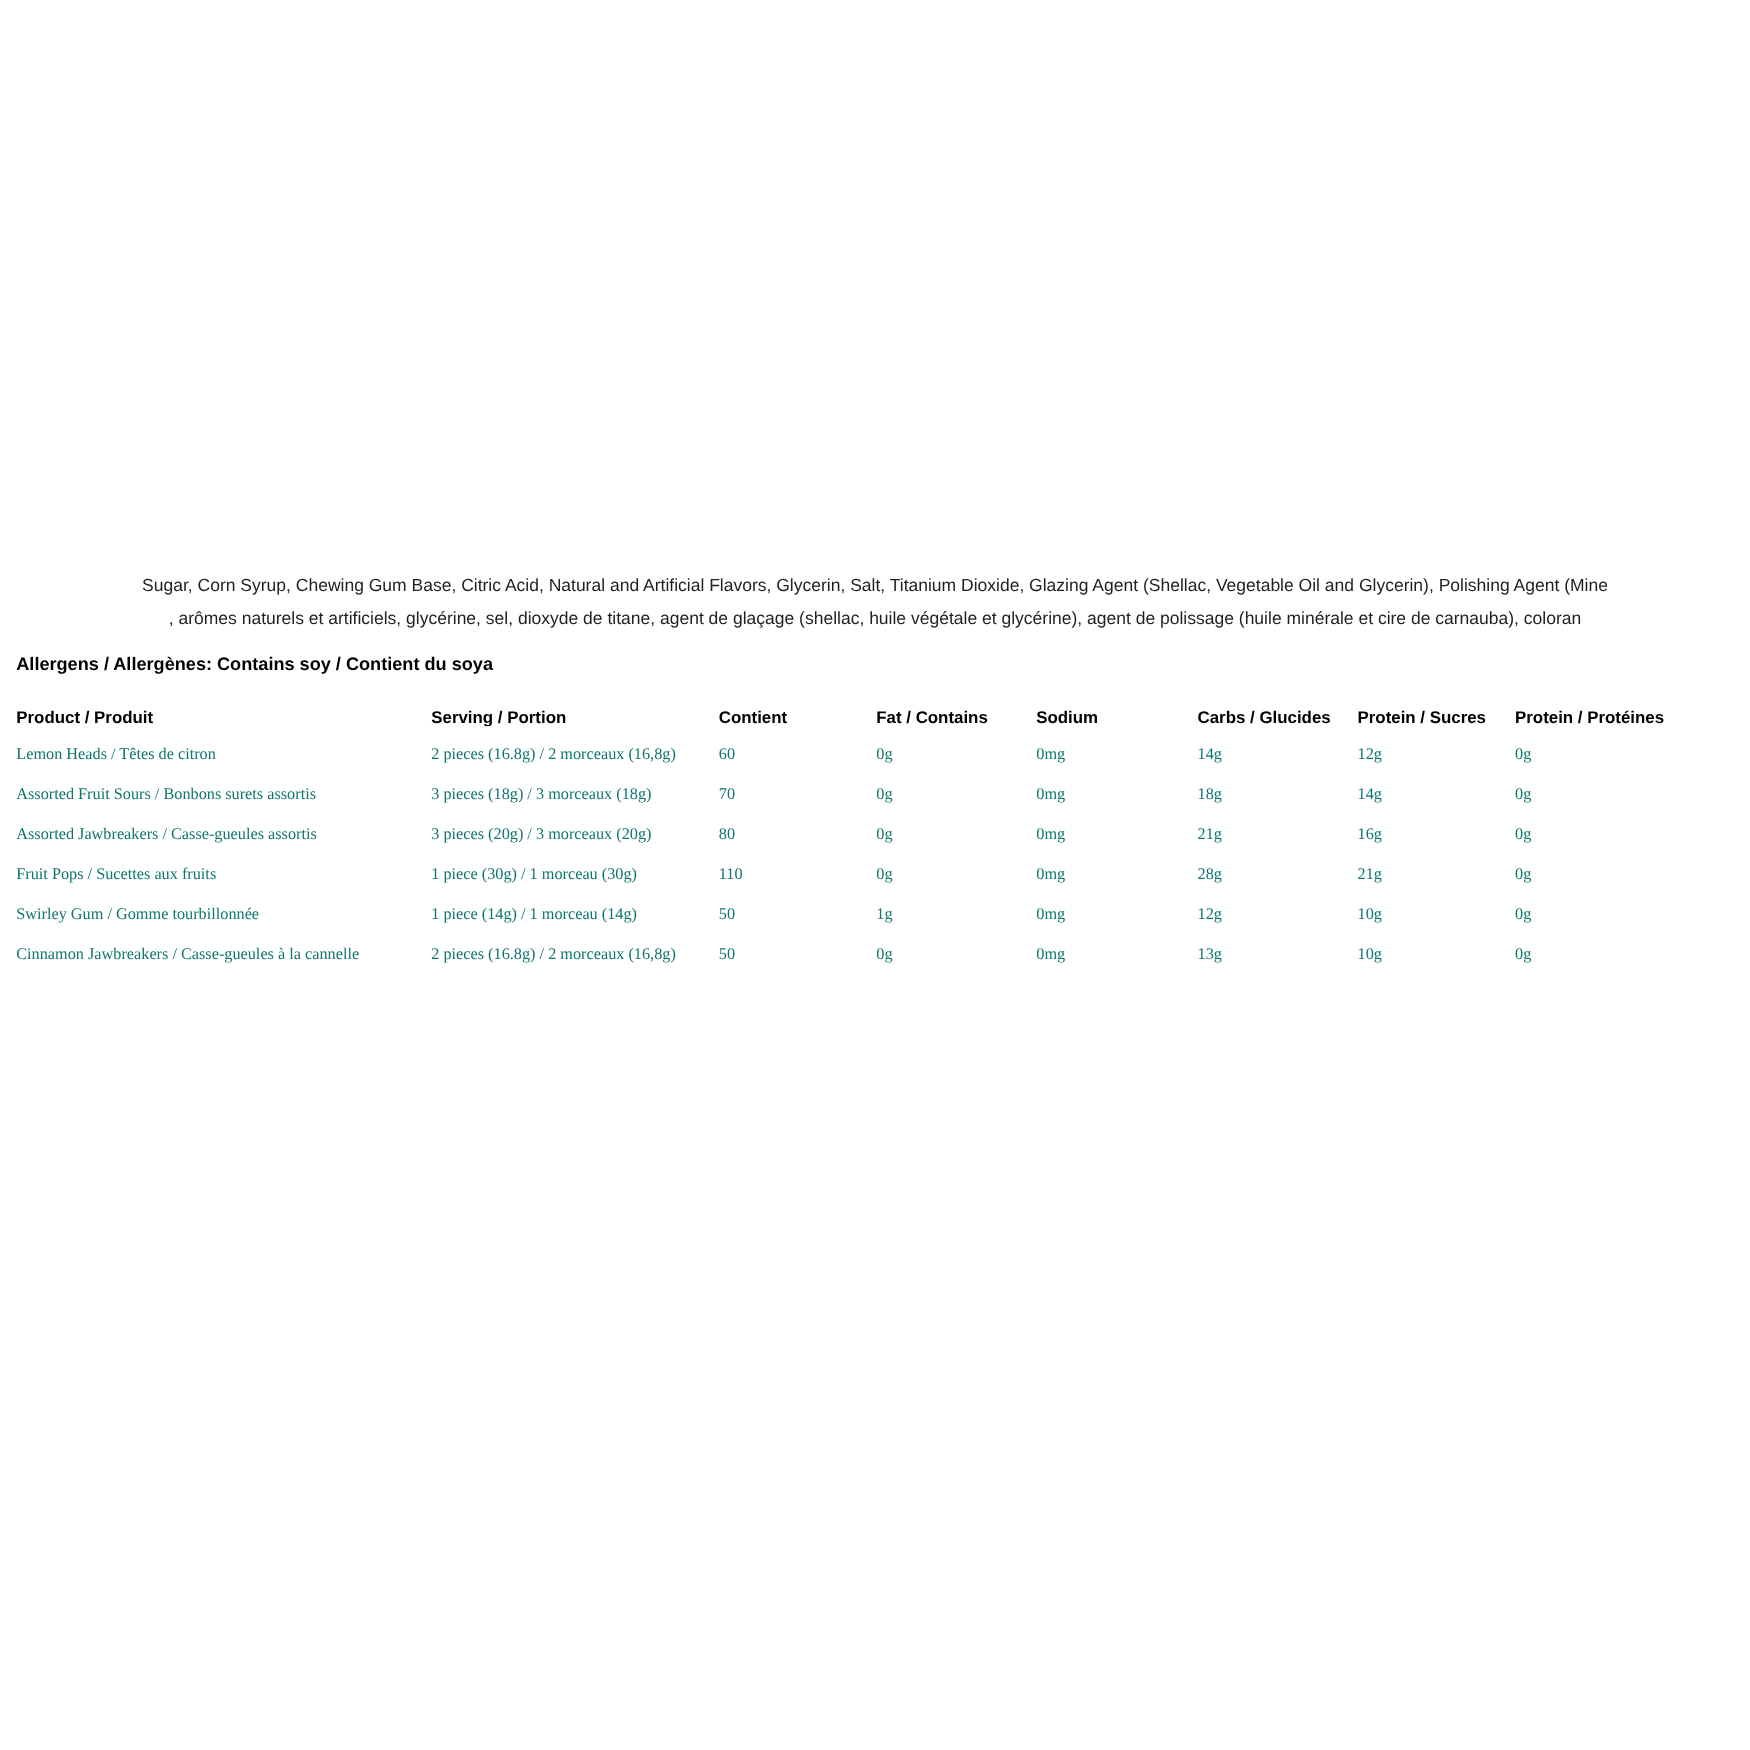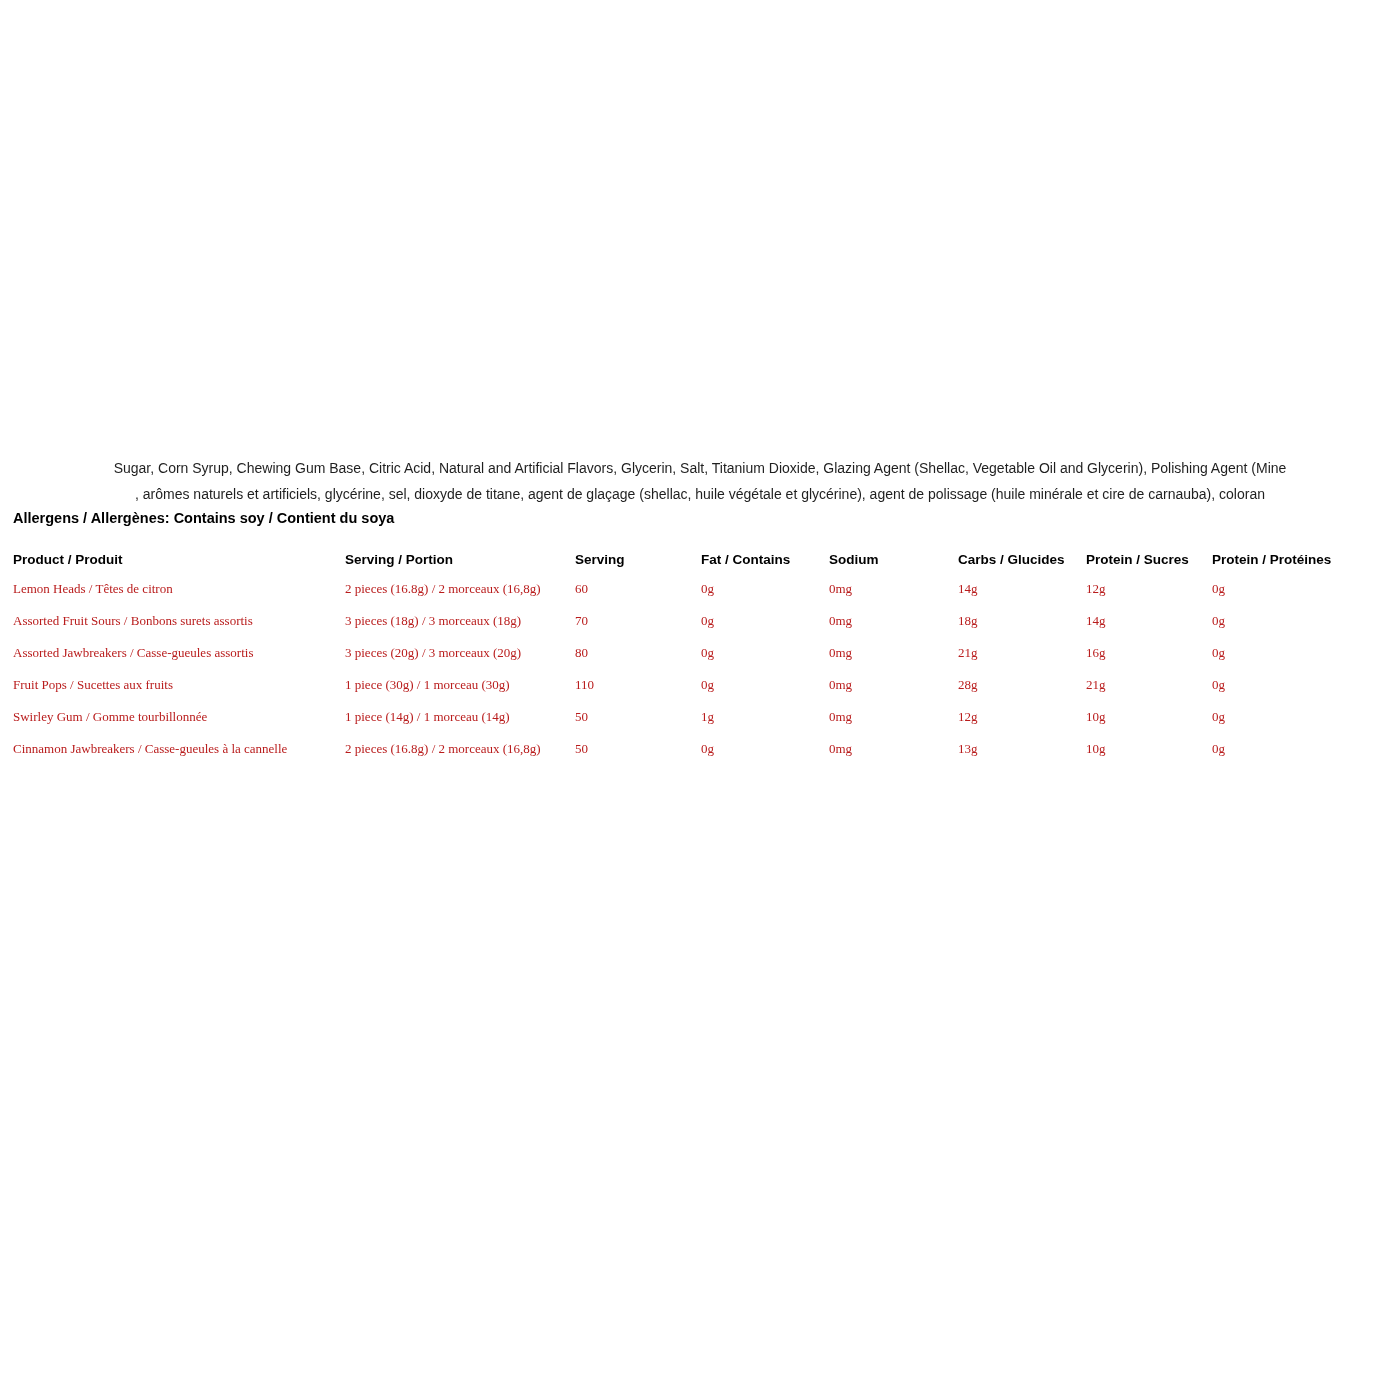--- a/index.html
+++ b/index.html
@@ -31,21 +31,21 @@
   .ingredients-paragraph {
     font-size: 14px;
     line-height: 26px;
     color: #1f1f1f;
     text-align: center;
   }
   .ing-line {
     white-space: nowrap;
   }
   .allergens-line {
-    margin-top: 0;
+    margin-top: 14px;
     font-size: 14.5px;
     line-height: 22px;
     font-weight: bold;
   }
   .nutrition-table {
     margin-top: 16px;
     width: 100%;
   }
   .t-row {
     display: grid;
@@ -63,41 +63,41 @@
     white-space: nowrap;
   }
   .cell.th {
     font-size: 13.5px;
     font-weight: bold;
     color: #000000;
   }
   .cell.td {
     font-family: "Liberation Serif", serif;
     font-size: 13px;
-    color: #b91c1c;
+    color: #0f766e;
   }
 </style>
 </head>
 <body>
 
 <div class="content">
 
 
   <div class="ingredients-paragraph">
       <div class="ing-line">Sugar, Corn Syrup, Chewing Gum Base, Citric Acid, Natural and Artificial Flavors, Glycerin, Salt, Titanium Dioxide, Glazing Agent (Shellac, Vegetable Oil and Glycerin), Polishing Agent (Mine</div>
       <div class="ing-line">, arômes naturels et artificiels, glycérine, sel, dioxyde de titane, agent de glaçage (shellac, huile végétale et glycérine), agent de polissage (huile minérale et cire de carnauba), coloran</div>
     </div>
 
   <div class="allergens-line">Allergens / Allergènes: Contains soy / Contient du soya</div>
 
   <div class="nutrition-table">
     <div class="t-row head">
         <div class="cell th">Product / Produit</div>
         <div class="cell th">Serving / Portion</div>
-        <div class="cell th">Serving</div>
+        <div class="cell th">Contient</div>
         <div class="cell th">Fat / Contains</div>
         <div class="cell th">Sodium</div>
         <div class="cell th">Carbs / Glucides</div>
         <div class="cell th">Protein / Sucres</div>
         <div class="cell th">Protein / Protéines</div>
       </div>
     <div>
         <div class="t-row body">
           <div class="cell td">Lemon Heads / Têtes de citron</div>
           <div class="cell td">2 pieces (16.8g) / 2 morceaux (16,8g)</div>

